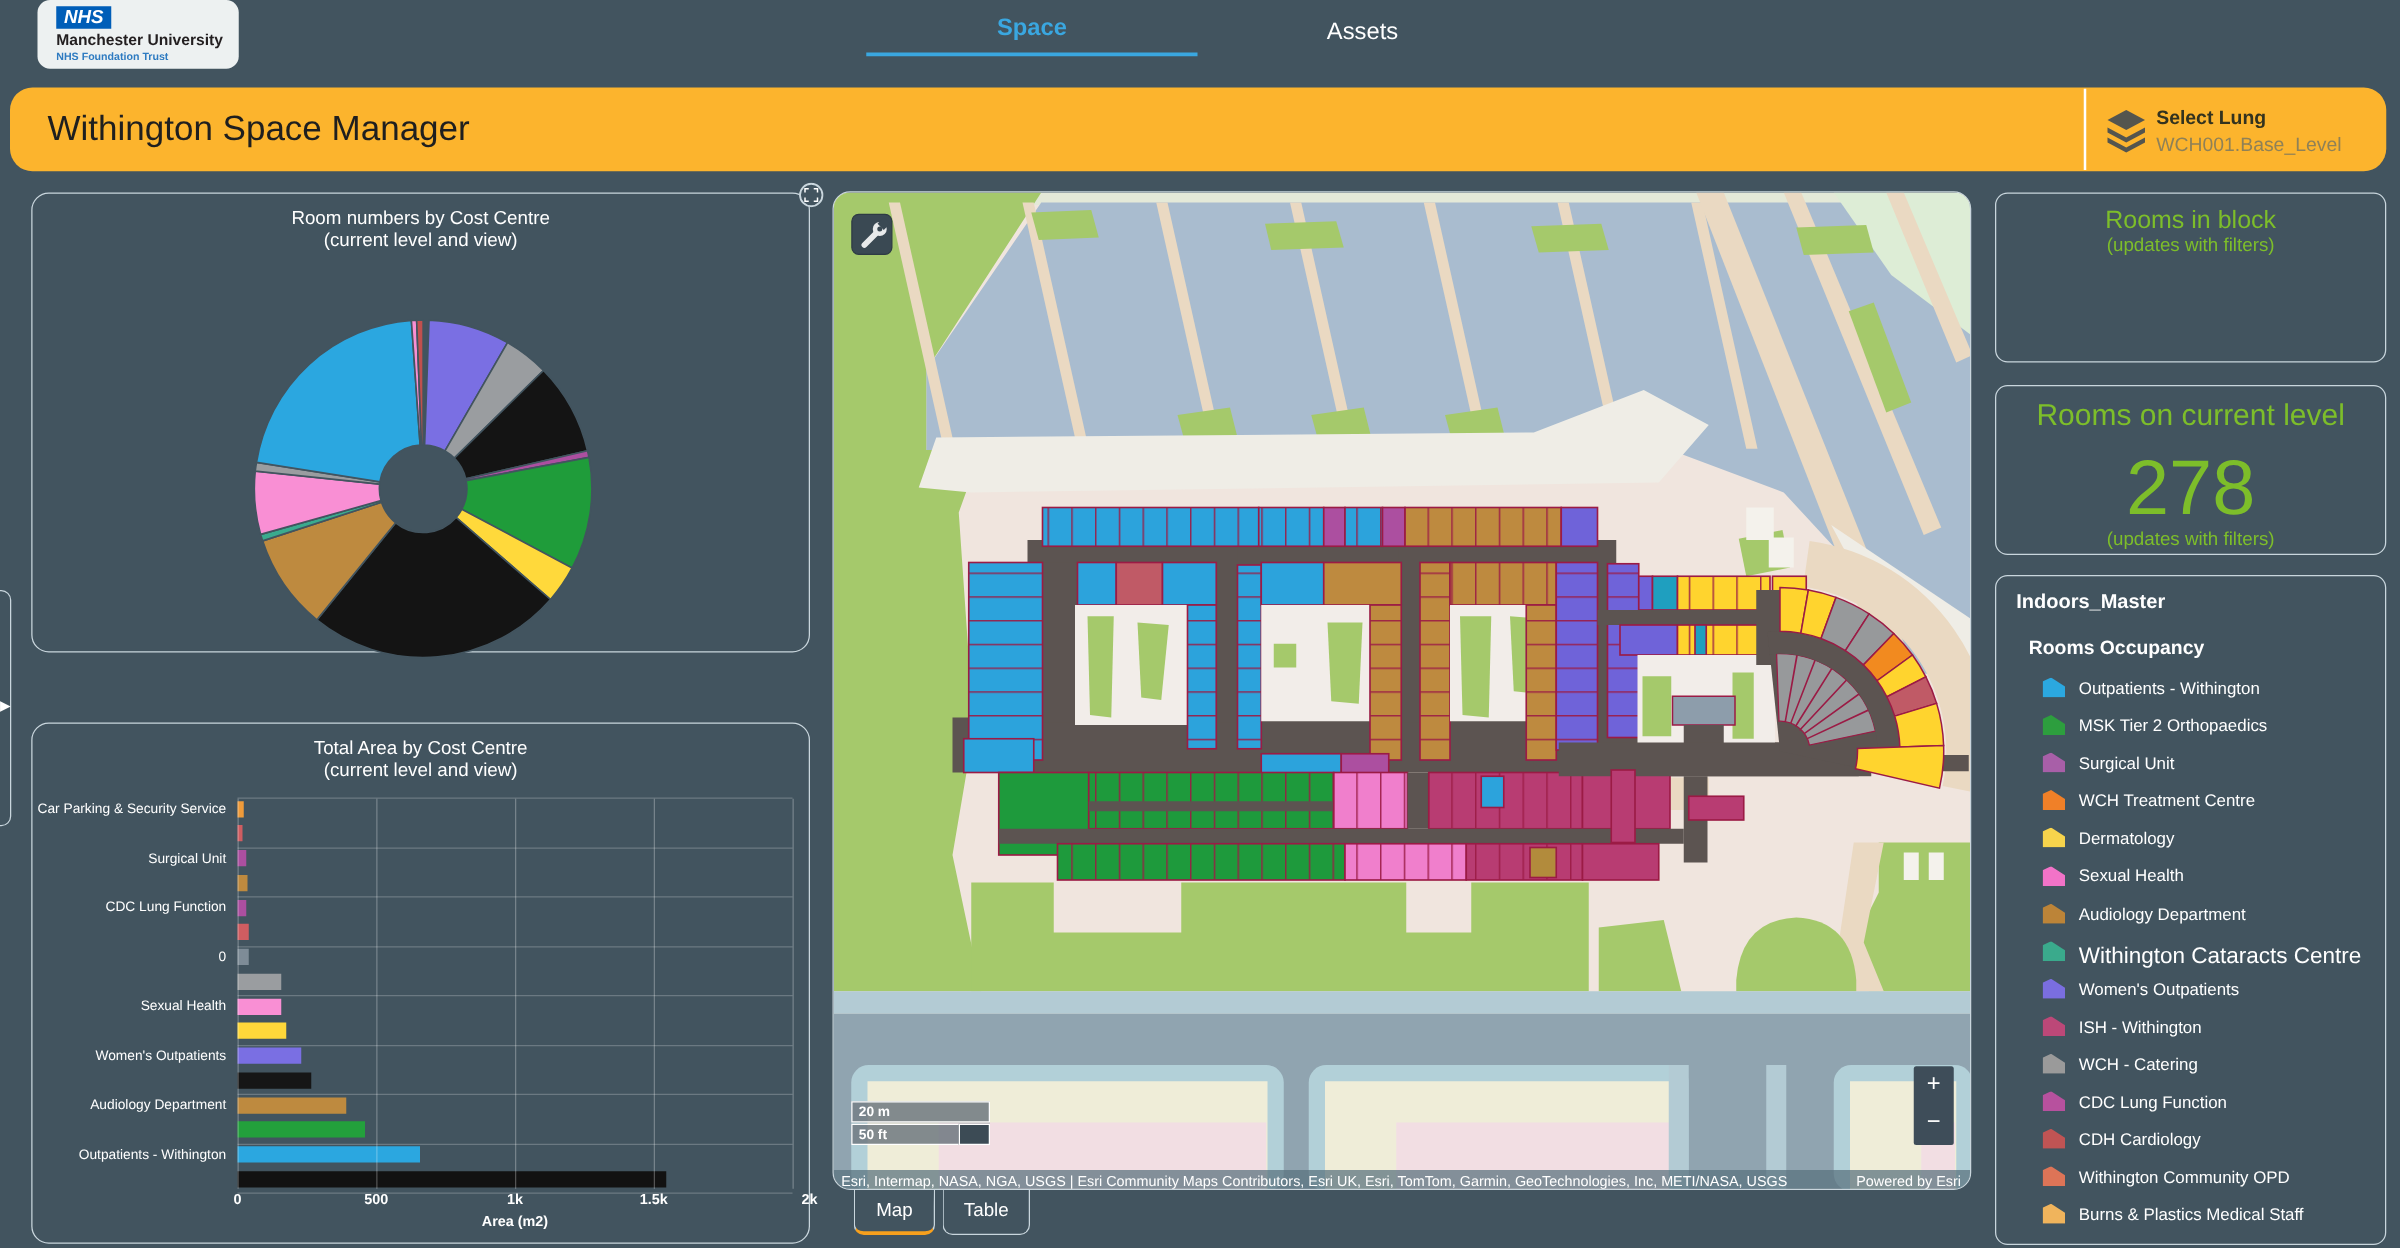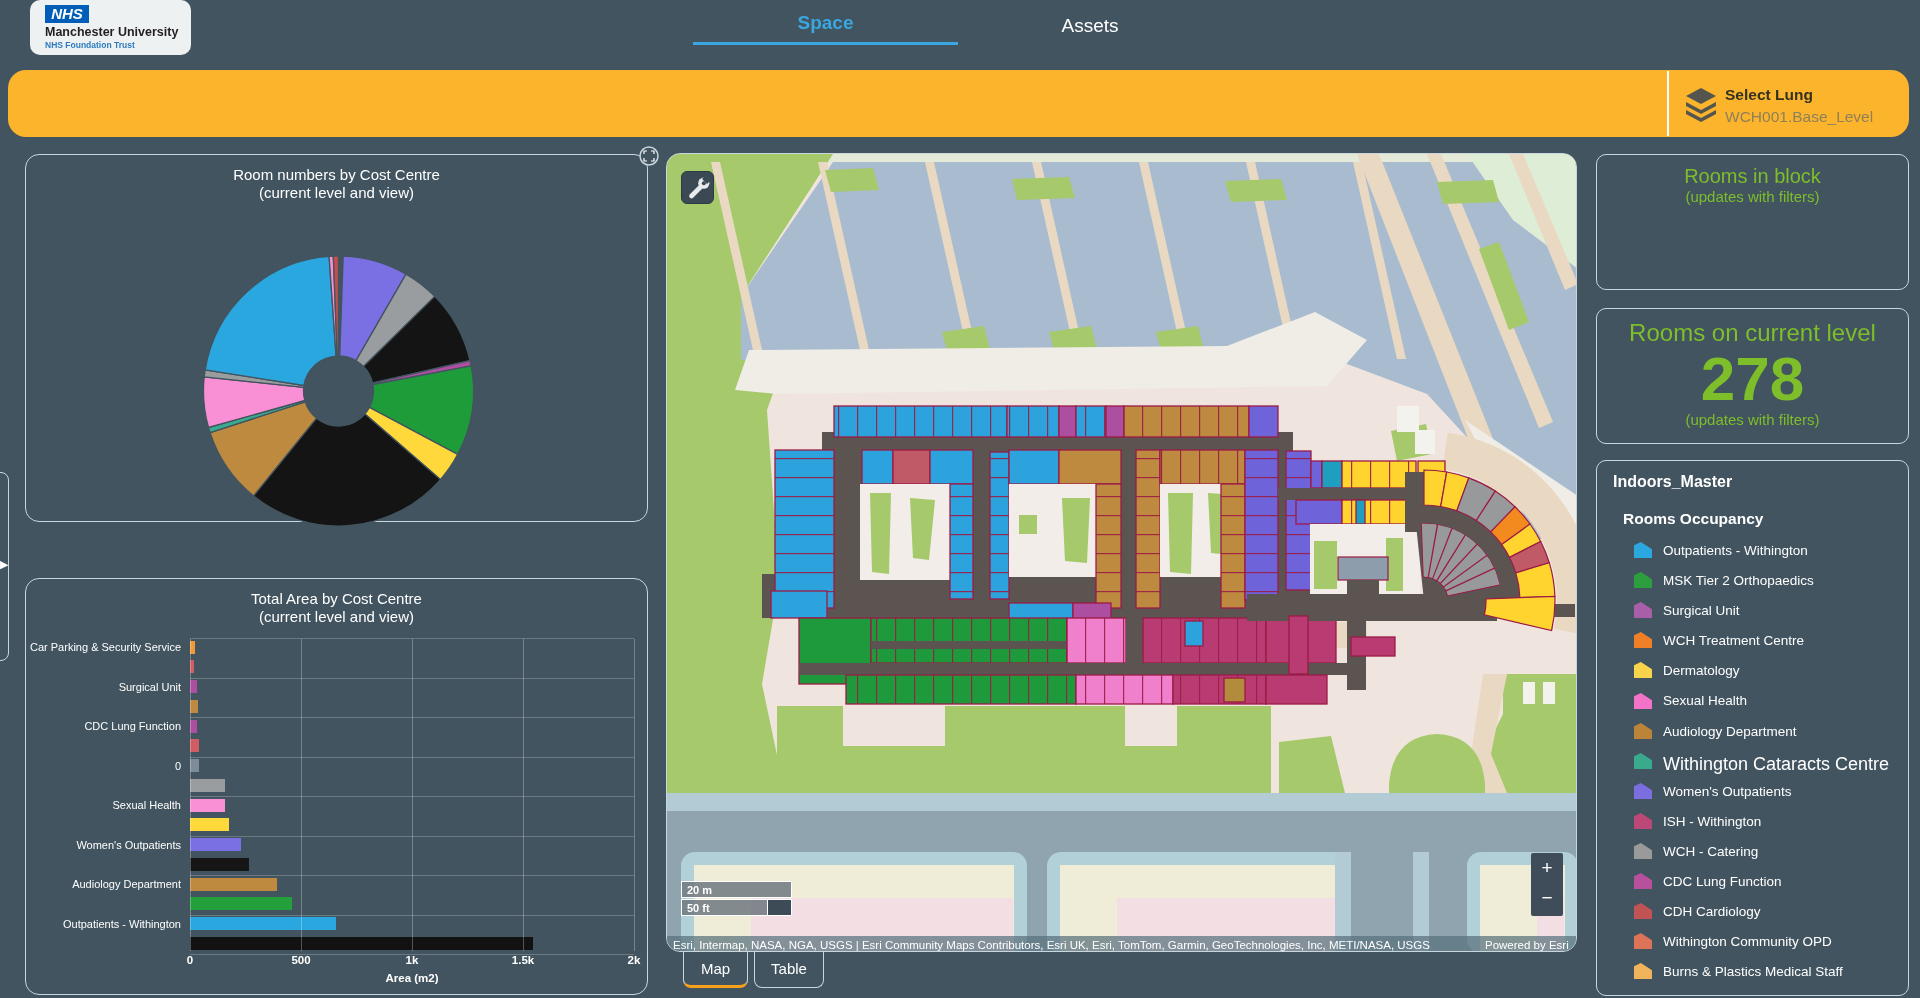--- a/index.html
+++ b/index.html
@@ -10,20 +10,21 @@
   <div class="abs" style="left:15px;top:5px;width:44px;height:18px;background:#005EB8;color:#fff;font-style:italic;font-weight:bold;font-size:15px;text-align:center;line-height:18px;">NHS</div>
   <div class="abs" style="left:15px;top:25px;font-size:12.5px;font-weight:bold;color:#231F20;white-space:nowrap;">Manchester University</div>
   <div class="abs" style="left:15px;top:40px;font-size:8.5px;font-weight:bold;color:#2E7BC1;white-space:nowrap;">NHS Foundation Trust</div>
 </div>
 
 <div class="abs" style="left:693px;top:12px;width:265px;text-align:center;font-size:19px;font-weight:bold;color:#3AA7E0;">Space</div>
 <div class="abs" style="left:693px;top:42px;width:265px;height:3px;background:#3AA7E0;"></div>
 <div class="abs" style="left:1020px;top:15px;width:140px;text-align:center;font-size:19px;color:#FFF;">Assets</div>
 
 <div class="abs" style="left:8px;top:70px;width:1901px;height:67px;background:#FCB42D;border-radius:18px;">
+  <div class="abs" style="left:30px;top:17px;font-size:28px;color:#1F1F1F;">Withington Space Manager</div>
   <div class="abs" style="left:1659px;top:1px;width:2px;height:65px;background:#FFF;"></div>
   <svg class="abs" style="left:1676px;top:16px;" width="34" height="38" viewBox="0 0 34 38">
     <path d="M17 2 L32 10 L17 18 L2 10 Z" fill="#54554E"></path>
     <path d="M2 16 L17 24 L32 16 L32 20 L17 28 L2 20 Z" fill="#54554E"></path>
     <path d="M2 24 L17 32 L32 24 L32 28 L17 36 L2 28 Z" fill="#54554E"></path>
   </svg>
   <div class="abs" style="left:1717px;top:16px;font-size:15.5px;font-weight:bold;color:#33331F;">Select Lung</div>
   <div class="abs" style="left:1717px;top:38px;font-size:15.5px;color:#8F8157;">WCH001.Base_Level</div>
 </div>
 
@@ -93,21 +94,21 @@
     <div style="position:absolute;left:164px;top:177.5px;width:444px;height:1px;background:rgba(255,255,255,0.22)"></div>
     <div style="position:absolute;left:164px;top:217.0px;width:444px;height:1px;background:rgba(255,255,255,0.22)"></div>
     <div style="position:absolute;left:164px;top:256.5px;width:444px;height:1px;background:rgba(255,255,255,0.22)"></div>
     <div style="position:absolute;left:164px;top:296.0px;width:444px;height:1px;background:rgba(255,255,255,0.22)"></div>
     <div style="position:absolute;left:164px;top:335.5px;width:444px;height:1px;background:rgba(255,255,255,0.22)"></div>
     <div style="position:absolute;left:164px;top:375.0px;width:444px;height:1px;background:rgba(255,255,255,0.22)"></div>
     <div style="position:absolute;left:144px;top:375px;width:40px;text-align:center;font-size:11.5px;font-weight:bold;color:#fff">0</div>
     <div style="position:absolute;left:255px;top:375px;width:40px;text-align:center;font-size:11.5px;font-weight:bold;color:#fff">500</div>
     <div style="position:absolute;left:366px;top:375px;width:40px;text-align:center;font-size:11.5px;font-weight:bold;color:#fff">1k</div>
     <div style="position:absolute;left:477px;top:375px;width:40px;text-align:center;font-size:11.5px;font-weight:bold;color:#fff">1.5k</div>
-    <div style="position:absolute;left:588px;top:375px;width:40px;text-align:center;font-size:11.5px;font-weight:bold;color:#fff">2k</div>
+    <div style="position:absolute;left:588px;top:375px;width:40px;text-align:right;font-size:11.5px;font-weight:bold;color:#fff">2k</div>
   <div class="abs" style="left:164px;top:393px;width:444px;text-align:center;font-size:11.5px;font-weight:bold;color:#FFF;">Area (m2)</div>
 </div>
 
 <div class="abs" style="left:666px;top:153px;width:911px;height:799px;border-radius:14px;overflow:hidden;border:1px solid #C9D6DD;">
   <svg width="911" height="799" viewBox="0 0 911 799">
     <defs>
       <pattern id="vd" width="19" height="8" patternUnits="userSpaceOnUse">
         <rect width="19" height="8" fill="none"></rect>
         <line x1="0.5" y1="0" x2="0.5" y2="8" stroke="#9B1B45" stroke-width="1.4" opacity="0.9"></line>
       </pattern>
@@ -308,21 +309,21 @@
 
 <div class="abs" style="left:683px;top:952px;width:65px;height:36px;border:1px solid #C9D6DD;border-top:none;border-radius:0 0 8px 8px;border-bottom:3px solid #F7A01D;color:#fff;font-size:15px;text-align:center;line-height:33px;">Map</div>
 <div class="abs" style="left:754px;top:952px;width:70px;height:36px;border:1px solid #C9D6DD;border-top:none;border-radius:0 0 8px 8px;color:#fff;font-size:15px;text-align:center;line-height:33px;">Table</div>
 
 <div class="panel" style="left:1596px;top:154px;width:313px;height:136px;border-radius:10px;color:#7DBE2A;text-align:center;">
   <div style="margin-top:10px;font-size:20px;">Rooms in block</div>
   <div style="font-size:15px;">(updates with filters)</div>
 </div>
 <div class="panel" style="left:1596px;top:308px;width:313px;height:136px;border-radius:10px;color:#7DBE2A;text-align:center;">
   <div style="margin-top:10px;font-size:24px;">Rooms on current level</div>
-  <div style="margin-top:0;font-size:62px;font-weight:bold;line-height:64px;">278</div>
+  <div style="margin-top:12px;font-size:62px;font-weight:normal;line-height:64px;">278</div>
   <div style="font-size:15px;">(updates with filters)</div>
 </div>
 
 <div class="panel" style="left:1596px;top:460px;width:313px;height:536px;border-radius:10px;">
   <div class="abs" style="left:16px;top:12px;font-size:16px;font-weight:bold;color:#FFF;">Indoors_Master</div>
   <div class="abs" style="left:26px;top:49px;font-size:15.5px;font-weight:bold;color:#FFF;">Rooms Occupancy</div>
   <div class="abs" style="left:37px;top:81px;width:18px;height:16px;background:#2BA8E0;clip-path:polygon(0 20%,38% 0,100% 45%,100% 100%,0 100%);"></div>
     <div class="abs" style="left:66px;top:82px;font-size:13.5px;color:#FFF;white-space:nowrap;">Outpatients - Withington</div>
     <div class="abs" style="left:37px;top:111px;width:18px;height:16px;background:#2D9E3E;clip-path:polygon(0 20%,38% 0,100% 45%,100% 100%,0 100%);"></div>
     <div class="abs" style="left:66px;top:112px;font-size:13.5px;color:#FFF;white-space:nowrap;">MSK Tier 2 Orthopaedics</div>

